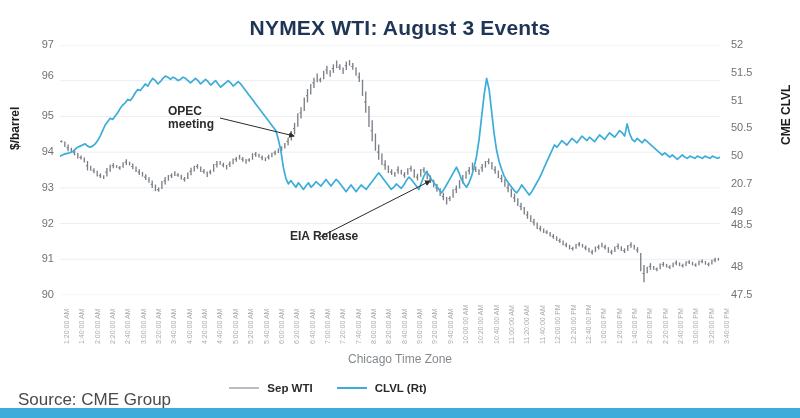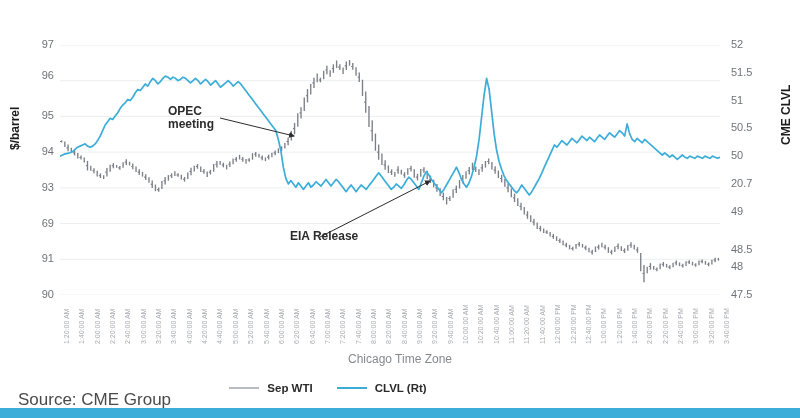--- a/index.html
+++ b/index.html
@@ -74,43 +74,44 @@
   }
   .footer-bar{
     position:absolute;left:0;bottom:0;width:800px;height:10px;background:#3cadd8;
   }
 </style>
 </head>
 <body>
 
 <div id="root">
 
+  <div class="chart-title">NYMEX WTI: August 3 Events</div>
 
   <div class="axis-title-l">$/barrel</div>
   <div class="axis-title-r">CME CLVL</div>
 
   <div id="ytick-left">
       <div class="ytick" style="left: 24px; top: 38px;">97</div>
       <div class="ytick" style="left: 24px; top: 69px;">96</div>
       <div class="ytick" style="left: 24px; top: 109.429px;">95</div>
       <div class="ytick" style="left: 24px; top: 145.143px;">94</div>
       <div class="ytick" style="left: 24px; top: 180.857px;">93</div>
-      <div class="ytick" style="left: 24px; top: 216.571px;">69</div>
+      <div class="ytick" style="left: 24px; top: 216.571px;">92</div>
       <div class="ytick" style="left: 24px; top: 252.286px;">91</div>
       <div class="ytick" style="left: 24px; top: 288px;">90</div>
     </div>
   <div id="ytick-right">
       <div class="ytick-r" style="left: 731px; top: 38px;">52</div>
       <div class="ytick-r" style="left: 731px; top: 65.7778px;">51.5</div>
       <div class="ytick-r" style="left: 731px; top: 93.5556px;">51</div>
       <div class="ytick-r" style="left: 731px; top: 121.333px;">50.5</div>
       <div class="ytick-r" style="left: 731px; top: 149.111px;">50</div>
       <div class="ytick-r" style="left: 731px; top: 176.889px;">20.7</div>
       <div class="ytick-r" style="left: 731px; top: 204.667px;">49</div>
-      <div class="ytick-r" style="left: 731px; top: 243px;">48.5</div>
+      <div class="ytick-r" style="left: 731px; top: 218px;">48.5</div>
       <div class="ytick-r" style="left: 731px; top: 260.222px;">48</div>
       <div class="ytick-r" style="left: 731px; top: 288px;">47.5</div>
     </div>
 
   <div class="plot">
     <svg id="plot-svg" width="660" height="250" viewBox="0 0 660 250">
       <g id="gridlines">
           <line x1="0" x2="660" y1="0" y2="0" stroke="#eceef0" stroke-width="1"></line>
           <line x1="0" x2="660" y1="35.714285714285715" y2="35.714285714285715" stroke="#eceef0" stroke-width="1"></line>
           <line x1="0" x2="660" y1="71.42857142857143" y2="71.42857142857143" stroke="#eceef0" stroke-width="1"></line>

